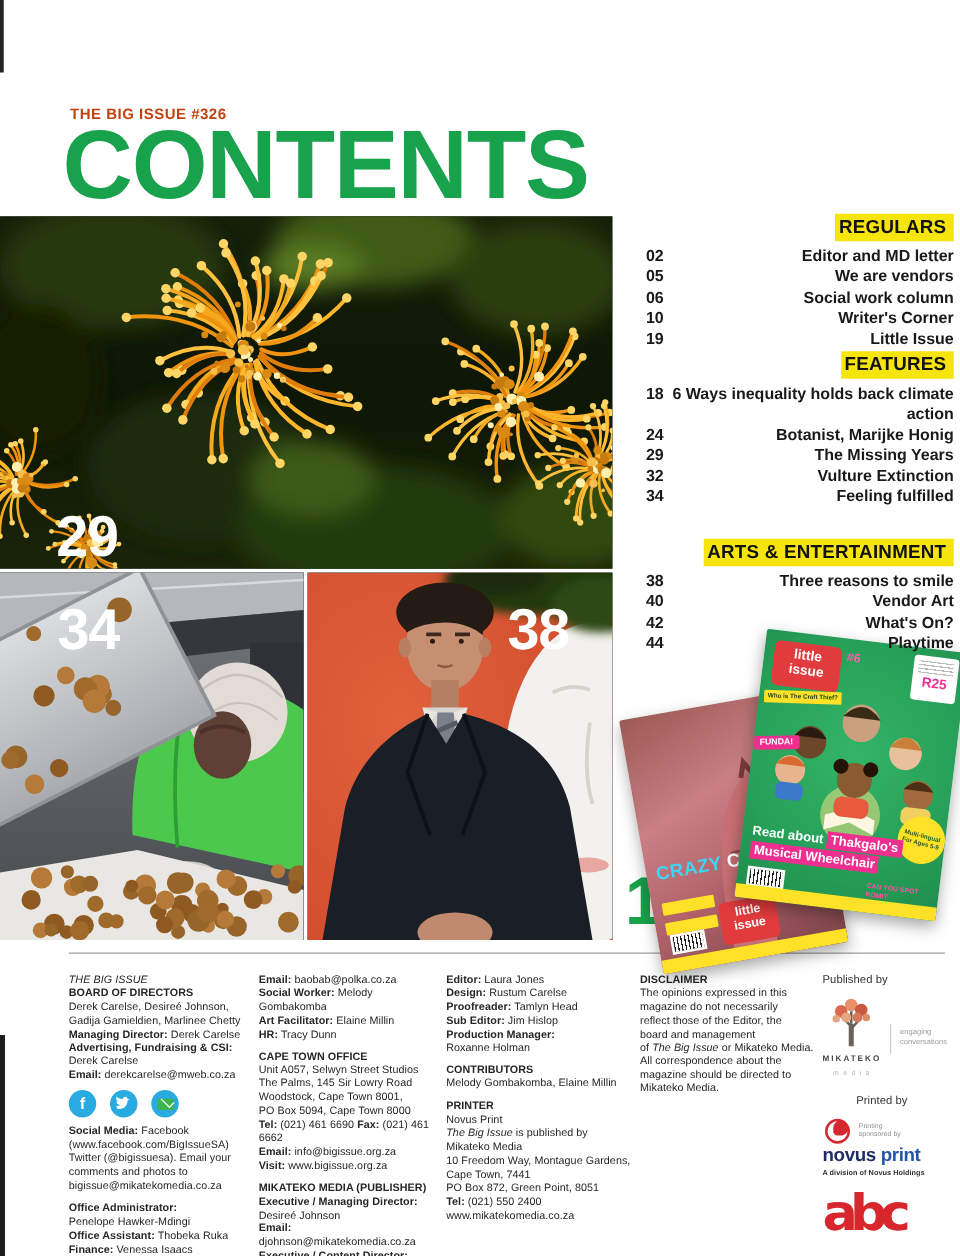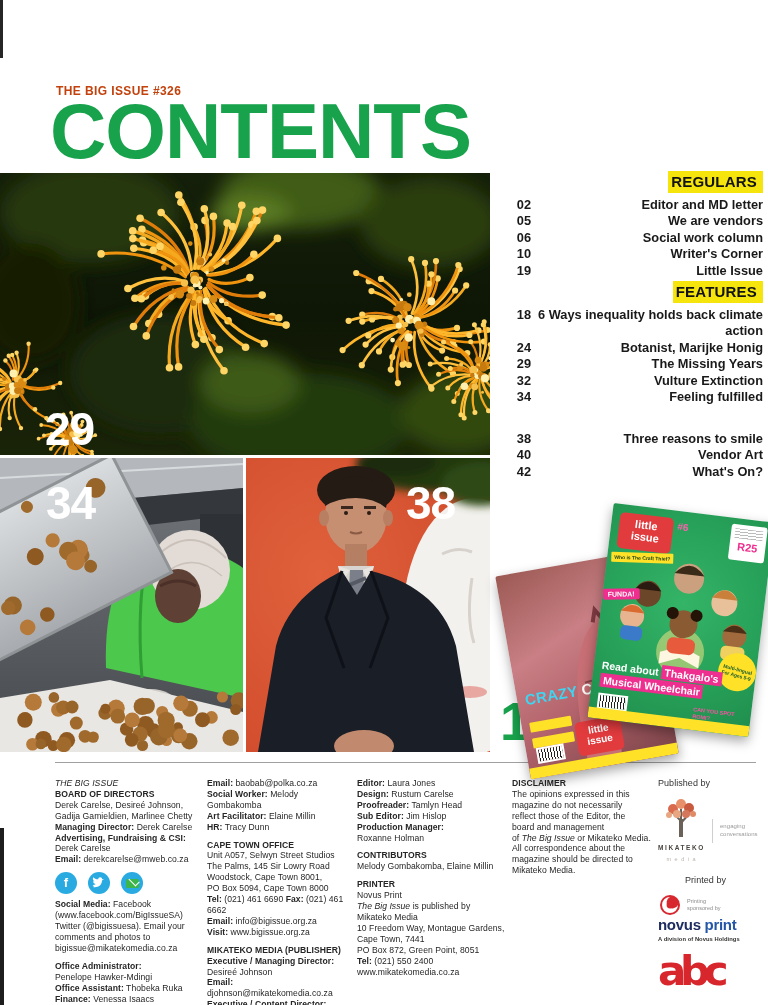--- a/index.html
+++ b/index.html
@@ -814,32 +814,37 @@
             <span class="toc-num">32</span>
             <span class="toc-title">Vulture Extinction</span>
           </div>
           <div class="toc-row">
             <span class="toc-num">34</span>
             <span class="toc-title">Feeling fulfilled</span>
           </div>
         </div>
     </section>
     <section class="toc-sec" id="sec-arts">
+      <div class="toc-heading">ARTS &amp; ENTERTAINMENT</div>
       <div class="toc-list">
           <div class="toc-row">
             <span class="toc-num">38</span>
             <span class="toc-title">Three reasons to smile</span>
           </div>
           <div class="toc-row">
             <span class="toc-num">40</span>
             <span class="toc-title">Vendor Art</span>
           </div>
           <div class="toc-row">
             <span class="toc-num">42</span>
             <span class="toc-title">What's On?</span>
+          </div>
+          <div class="toc-row">
+            <span class="toc-num">44</span>
+            <span class="toc-title">Playtime</span>
           </div>
         </div>
     </section>
   </div>
 
   <div class="covers">
     <div class="cover cover-back">
       <svg width="150" height="206" viewBox="0 0 150 206">
         <path d="M60,206 C54,130 66,78 92,60 C118,46 138,58 141,82 C144,102 126,108 110,102 C100,130 94,165 94,206 Z" fill="#c76f74"></path>
         <path d="M88,62 L92,50 L98,60 L104,48 L110,58 L118,50 L122,60" stroke="#7c3a40" stroke-width="4" fill="none"></path>

